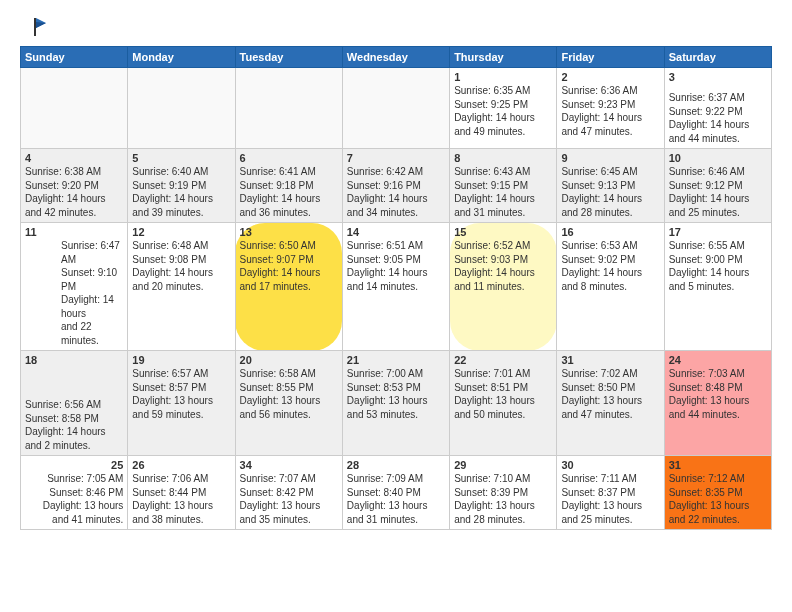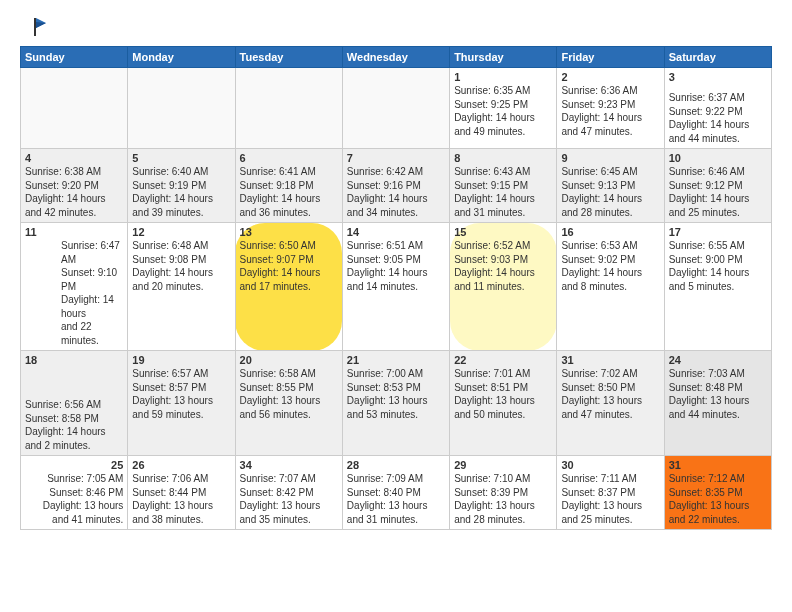--- a/index.html
+++ b/index.html
@@ -303,21 +303,21 @@
 Daylight: 13 hours
 and 50 minutes.</div>
           </td>
           <td style="background: rgb(239, 239, 239);">
             <span class="day-num">31</span>
             <div class="day-info" style="white-space: pre-line;">Sunrise: 7:02 AM
 Sunset: 8:50 PM
 Daylight: 13 hours
 and 47 minutes.</div>
           </td>
-          <td style="background: #e5e5e5;">
+          <td style="background: #fca5a5;">
             <span class="day-num">24</span>
             <div class="day-info" style="white-space: pre-line;">Sunrise: 7:03 AM
 Sunset: 8:48 PM
 Daylight: 13 hours
 and 44 minutes.</div>
           </td>
         </tr>
         <tr class="row-5">
           <td style="background: rgb(255, 255, 255); text-align: right;">
             <span class="day-num">25</span>

